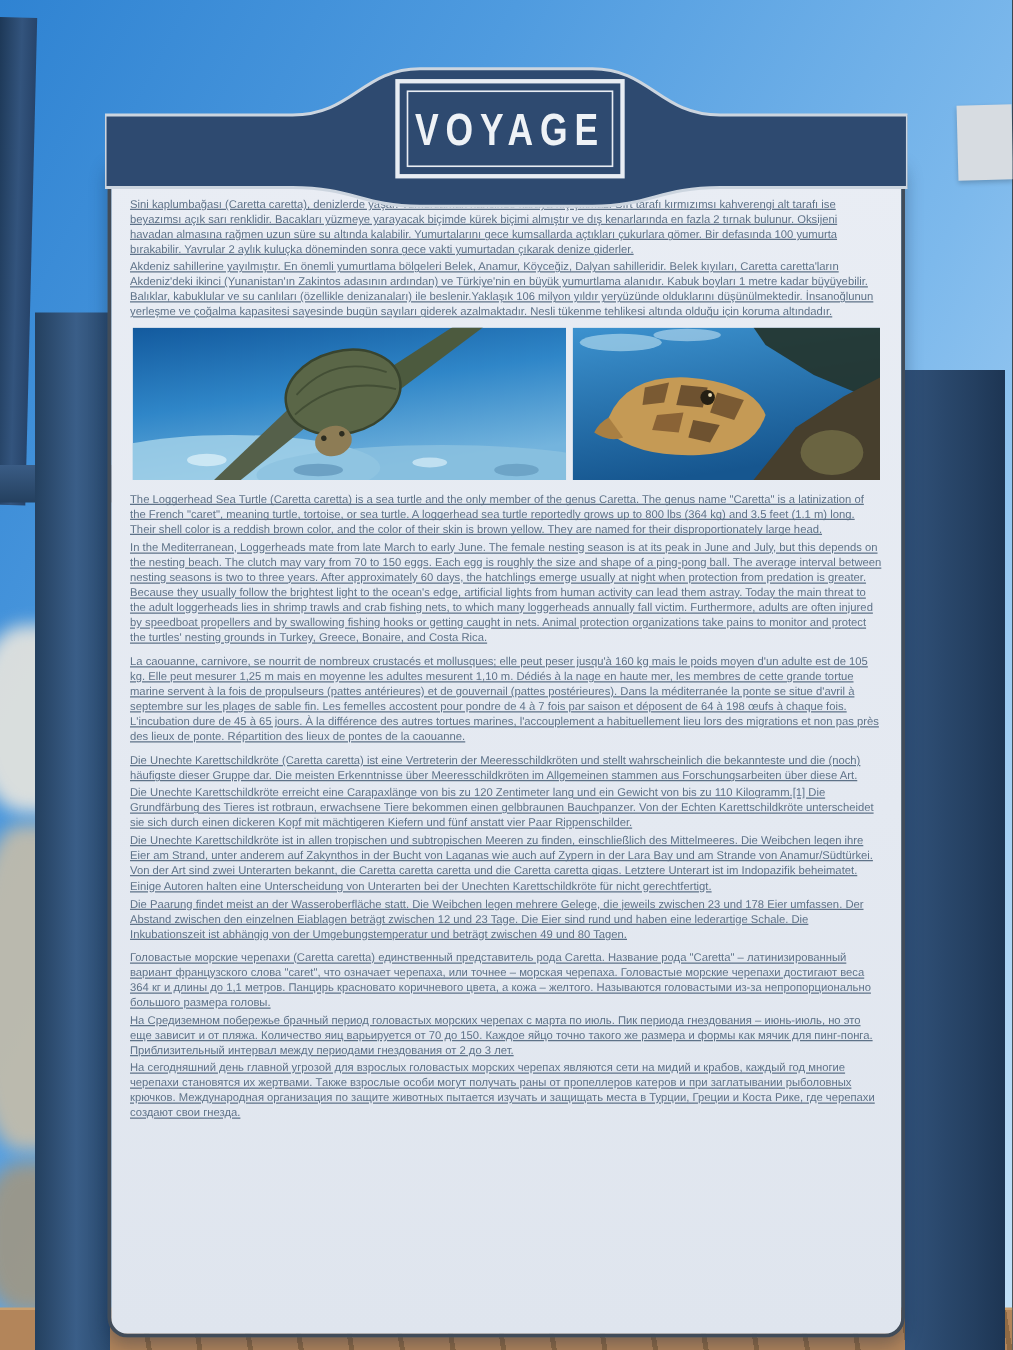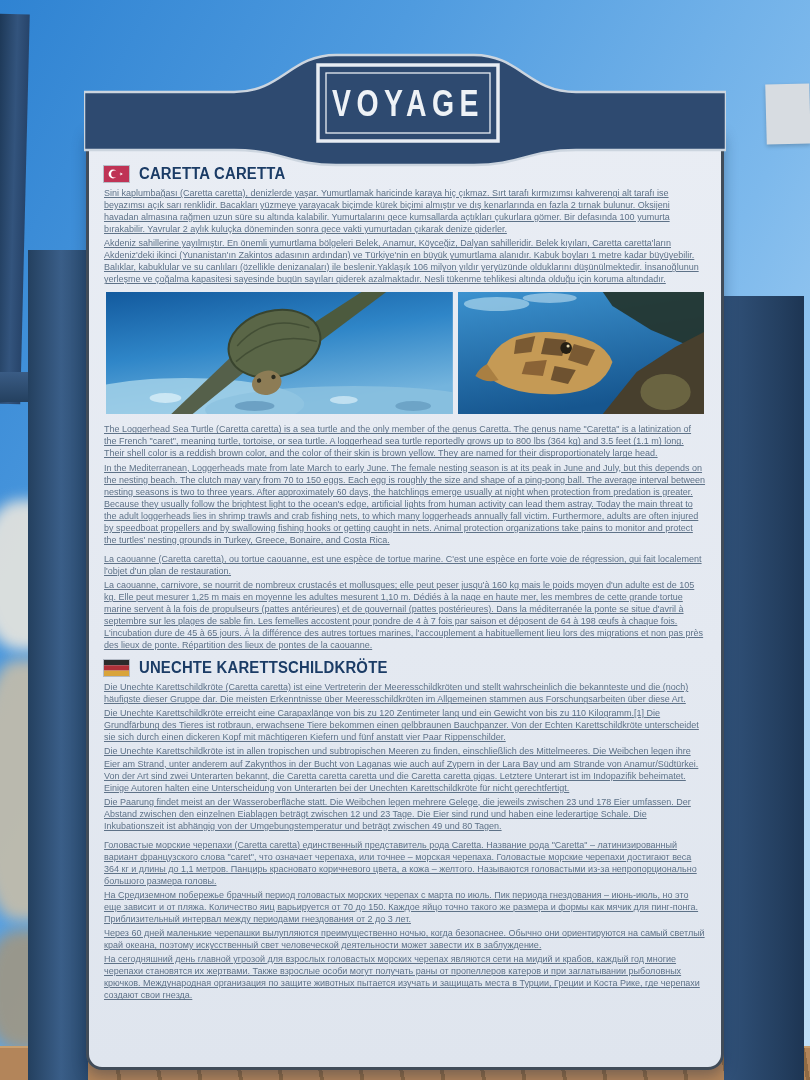--- a/index.html
+++ b/index.html
@@ -72,29 +72,20 @@
                C444,100 436,115 390,115 H252 C206,115 198,100 150,100 H0 Z" fill="#2e4a70" stroke="#ccd5df" stroke-width="2.5"></path>
       <rect x="234" y="15" width="180" height="76" fill="none" stroke="#e8edf3" stroke-width="3.5"></rect>
       <rect x="242" y="23" width="164" height="60" fill="none" stroke="#e8edf3" stroke-width="1.3"></rect>
       <text x="324" y="66" text-anchor="middle" font-family="Liberation Sans, sans-serif" font-size="36" font-weight="bold" letter-spacing="7" fill="#eef2f6" textLength="152" lengthAdjust="spacingAndGlyphs">VOYAGE</text>
     </svg>
 
     <div class="panel">
       <div class="panel-inner">
 
         <div class="section">
-          <div class="title-row">
-            <svg class="flag" viewBox="0 0 25 16">
-              <rect width="25" height="16" fill="#bf3355"></rect>
-              <circle cx="9" cy="8" r="4.4" fill="#fff"></circle>
-              <circle cx="10.6" cy="8" r="3.5" fill="#bf3355"></circle>
-              <polygon points="15.2,8 18.6,9.1 16.5,6.3 16.5,9.7 18.6,6.9" fill="#fff"></polygon>
-            </svg>
-            <h2 class="sec-title">CARETTA CARETTA</h2>
-          </div>
           <div class="sec-body">
             <p>Sini kaplumbağası (Caretta caretta), denizlerde yaşar. Yumurtlamak haricinde karaya hiç çıkmaz. Sırt tarafı kırmızımsı kahverengi alt tarafı ise beyazımsı açık sarı renklidir. Bacakları yüzmeye yarayacak biçimde kürek biçimi almıştır ve dış kenarlarında en fazla 2 tırnak bulunur. Oksijeni havadan almasına rağmen uzun süre su altında kalabilir. Yumurtalarını gece kumsallarda açtıkları çukurlara gömer. Bir defasında 100 yumurta bırakabilir. Yavrular 2 aylık kuluçka döneminden sonra gece vakti yumurtadan çıkarak denize giderler.</p>
             <p>Akdeniz sahillerine yayılmıştır. En önemli yumurtlama bölgeleri Belek, Anamur, Köyceğiz, Dalyan sahilleridir. Belek kıyıları, Caretta caretta'ların Akdeniz'deki ikinci (Yunanistan'ın Zakintos adasının ardından) ve Türkiye'nin en büyük yumurtlama alanıdır. Kabuk boyları 1 metre kadar büyüyebilir. Balıklar, kabuklular ve su canlıları (özellikle denizanaları) ile beslenir.Yaklaşık 106 milyon yıldır yeryüzünde olduklarını düşünülmektedir. İnsanoğlunun yerleşme ve çoğalma kapasitesi sayesinde bugün sayıları giderek azalmaktadır. Nesli tükenme tehlikesi altında olduğu için koruma altındadır.</p>
           </div>
         </div>
 
         <div class="photos">
           <div class="tphoto left">
             <svg width="100%" height="100%" viewBox="0 0 350 122" preserveAspectRatio="none">
               <defs>
@@ -153,47 +144,37 @@
 
         <div class="section">
           <div class="sec-body">
             <p>The Loggerhead Sea Turtle (Caretta caretta) is a sea turtle and the only member of the genus Caretta. The genus name "Caretta" is a latinization of the French "caret", meaning turtle, tortoise, or sea turtle. A loggerhead sea turtle reportedly grows up to 800 lbs (364 kg) and 3.5 feet (1.1 m) long. Their shell color is a reddish brown color, and the color of their skin is brown yellow. They are named for their disproportionately large head.</p>
             <p>In the Mediterranean, Loggerheads mate from late March to early June. The female nesting season is at its peak in June and July, but this depends on the nesting beach. The clutch may vary from 70 to 150 eggs. Each egg is roughly the size and shape of a ping-pong ball. The average interval between nesting seasons is two to three years. After approximately 60 days, the hatchlings emerge usually at night when protection from predation is greater. Because they usually follow the brightest light to the ocean's edge, artificial lights from human activity can lead them astray. Today the main threat to the adult loggerheads lies in shrimp trawls and crab fishing nets, to which many loggerheads annually fall victim. Furthermore, adults are often injured by speedboat propellers and by swallowing fishing hooks or getting caught in nets. Animal protection organizations take pains to monitor and protect the turtles' nesting grounds in Turkey, Greece, Bonaire, and Costa Rica.</p>
           </div>
         </div>
 
         <div class="section">
           <div class="sec-body">
-            <p>La caouanne (Caretta caretta), ou tortue caouanne, est une espèce de tortue marine. C'est une espèce en forte voie de régression, qui fait localement l'objet d'un plan de restauration.</p>
             <p>La caouanne, carnivore, se nourrit de nombreux crustacés et mollusques; elle peut peser jusqu'à 160 kg mais le poids moyen d'un adulte est de 105 kg. Elle peut mesurer 1,25 m mais en moyenne les adultes mesurent 1,10 m. Dédiés à la nage en haute mer, les membres de cette grande tortue marine servent à la fois de propulseurs (pattes antérieures) et de gouvernail (pattes postérieures). Dans la méditerranée la ponte se situe d'avril à septembre sur les plages de sable fin. Les femelles accostent pour pondre de 4 à 7 fois par saison et déposent de 64 à 198 œufs à chaque fois. L'incubation dure de 45 à 65 jours. À la différence des autres tortues marines, l'accouplement a habituellement lieu lors des migrations et non pas près des lieux de ponte. Répartition des lieux de pontes de la caouanne.</p>
           </div>
         </div>
 
         <div class="section">
-          <div class="title-row">
-            <svg class="flag" viewBox="0 0 25 16">
-              <rect width="25" height="5.3" fill="#2b2b2b"></rect>
-              <rect y="5.3" width="25" height="5.3" fill="#b03038"></rect>
-              <rect y="10.6" width="25" height="5.4" fill="#d9a43b"></rect>
-            </svg>
-            <h2 class="sec-title">UNECHTE KARETTSCHILDKRÖTE</h2>
-          </div>
           <div class="sec-body">
             <p>Die Unechte Karettschildkröte (Caretta caretta) ist eine Vertreterin der Meeresschildkröten und stellt wahrscheinlich die bekannteste und die (noch) häufigste dieser Gruppe dar. Die meisten Erkenntnisse über Meeresschildkröten im Allgemeinen stammen aus Forschungsarbeiten über diese Art.</p>
             <p>Die Unechte Karettschildkröte erreicht eine Carapaxlänge von bis zu 120 Zentimeter lang und ein Gewicht von bis zu 110 Kilogramm.[1] Die Grundfärbung des Tieres ist rotbraun, erwachsene Tiere bekommen einen gelbbraunen Bauchpanzer. Von der Echten Karettschildkröte unterscheidet sie sich durch einen dickeren Kopf mit mächtigeren Kiefern und fünf anstatt vier Paar Rippenschilder.</p>
             <p>Die Unechte Karettschildkröte ist in allen tropischen und subtropischen Meeren zu finden, einschließlich des Mittelmeeres. Die Weibchen legen ihre Eier am Strand, unter anderem auf Zakynthos in der Bucht von Laganas wie auch auf Zypern in der Lara Bay und am Strande von Anamur/Südtürkei. Von der Art sind zwei Unterarten bekannt, die Caretta caretta caretta und die Caretta caretta gigas. Letztere Unterart ist im Indopazifik beheimatet. Einige Autoren halten eine Unterscheidung von Unterarten bei der Unechten Karettschildkröte für nicht gerechtfertigt.</p>
             <p>Die Paarung findet meist an der Wasseroberfläche statt. Die Weibchen legen mehrere Gelege, die jeweils zwischen 23 und 178 Eier umfassen. Der Abstand zwischen den einzelnen Eiablagen beträgt zwischen 12 und 23 Tage. Die Eier sind rund und haben eine lederartige Schale. Die Inkubationszeit ist abhängig von der Umgebungstemperatur und beträgt zwischen 49 und 80 Tagen.</p>
           </div>
         </div>
 
         <div class="section">
           <div class="sec-body">
             <p>Головастые морские черепахи (Caretta caretta) единственный представитель рода Caretta. Название рода "Caretta" – латинизированный вариант французского слова "caret", что означает черепаха, или точнее – морская черепаха. Головастые морские черепахи достигают веса 364 кг и длины до 1,1 метров. Панцирь красновато коричневого цвета, а кожа – желтого. Называются головастыми из-за непропорционально большого размера головы.</p>
             <p>На Средиземном побережье брачный период головастых морских черепах с марта по июль. Пик периода гнездования – июнь-июль, но это еще зависит и от пляжа. Количество яиц варьируется от 70 до 150. Каждое яйцо точно такого же размера и формы как мячик для пинг-понга. Приблизительный интервал между периодами гнездования от 2 до 3 лет.</p>
-            <p>Через 60 дней маленькие черепашки вылупляются преимущественно ночью, когда безопаснее. Обычно они ориентируются на самый светлый край океана, поэтому искусственный свет человеческой деятельности может завести их в заблуждение.</p>
             <p>На сегодняшний день главной угрозой для взрослых головастых морских черепах являются сети на мидий и крабов, каждый год многие черепахи становятся их жертвами. Также взрослые особи могут получать раны от пропеллеров катеров и при заглатывании рыболовных крючков. Международная организация по защите животных пытается изучать и защищать места в Турции, Греции и Коста Рике, где черепахи создают свои гнезда.</p>
           </div>
         </div>
 
       </div>
     </div>
   </div>
 </div>
 
 </body></html>

